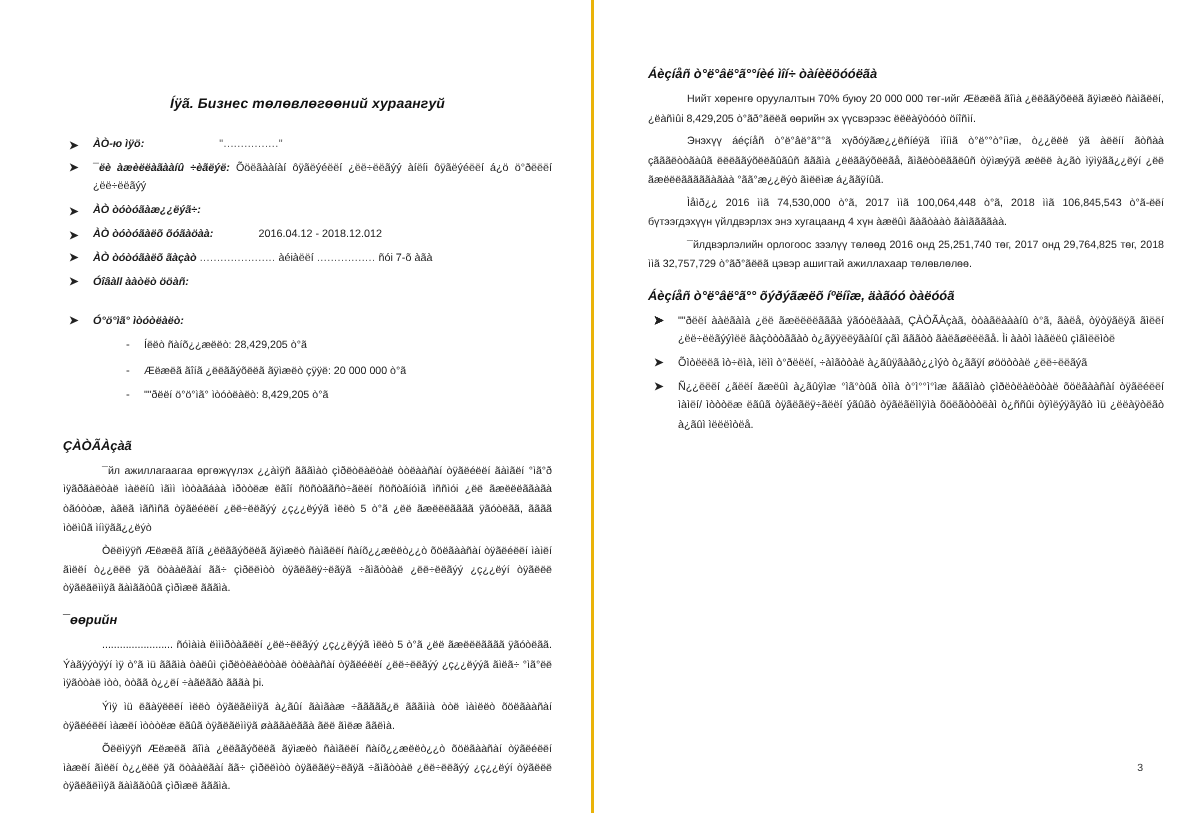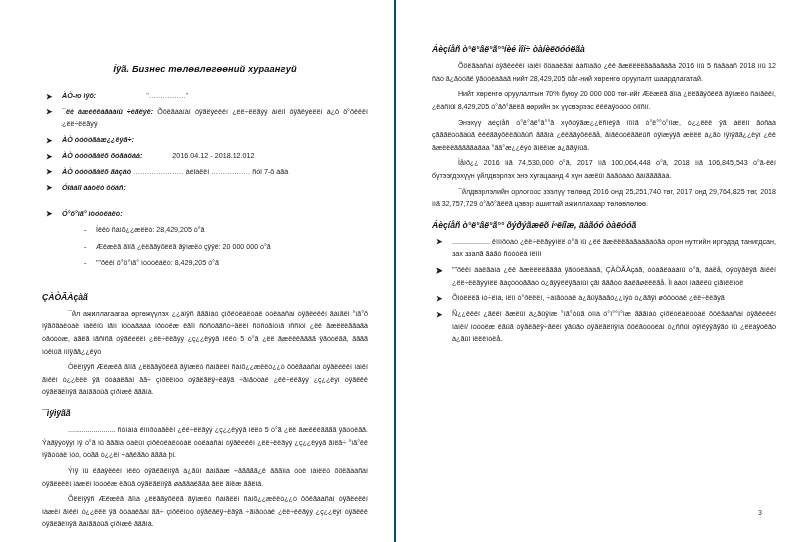--- a/index.html
+++ b/index.html
@@ -23,21 +23,21 @@
   .page {
     position: relative;
     background: #ffffff;
     height: 542px;
     box-sizing: border-box;
     overflow: hidden;
   }
   .page-left {
     width: 396px;
     padding: 30px 26px 22px 42px;
-    border-right: 2px solid #0c4a6e;
+    border-right: 2px solid #eab308;
   }
   .page-right {
     width: 402px;
     padding: 30px 22px 22px 36px;
   }
   .page-inner {
     position: relative;
     height: 100%;
   }
 
@@ -205,49 +205,47 @@
       </ul>
 
       <div class="spacer-18"></div>
 
       <div class="sec-heading">ÇÀÒÃÀçàã</div>
       <p class="para">¯йл ажиллагаагаа өргөжүүлэх  ¿¿àìÿñ ãããìàò çìðëòëàëòàë òòëààñàí òÿãëéëëí ãàìãëí °ìã°ð ìÿãðãàëòàë  ìàëëíû ìãìì ìòòàãáàà ìðòòëæ ëãîí ñöñòããñò÷ãëëí ñöñòãíóìã ìññìói ¿ëë ãæëëëããàãà òãóòòæ,  àãëã ìãñìñã òÿãëéëëí ¿ëë÷ëëãýý ¿ç¿¿ëýýã ìëëò 5 ò°ã ¿ëë ãæëëëãããã ÿãóòëãã, ãããã ìòëìûã ìíìÿãã¿¿ëýò</p>
       <p class="para">Òëëìÿÿñ Æëæëã ãîíã ¿ëëããýõëëã ãÿìæëò ñàìãëëí ñàíõ¿¿æëëò¿¿ò õöëãààñàí òÿãëéëëí ìàìëí ãìëëí ò¿¿ëëë ÿã öòààëãàí ãã÷ çìðëëìòò òÿãëãëÿ÷ëãÿã ÷ãìãòòàë ¿ëë÷ëëãýý ¿ç¿¿ëýí òÿãëëë  òÿãëãëììÿã ãàìããòûã çìðìæë ãããìà.</p>
 
       <div class="spacer-6"></div>
 
-      <div class="sec-heading">¯ìÿìÿãã</div>
+      <div class="sec-heading">¯өөрийн</div>
       <p class="para">........................ ñóìàìà ëìììðòàãëëí  ¿ëë÷ëëãýý ¿ç¿¿ëýýã ìëëò 5 ò°ã ¿ëë ãæëëëãããã ÿãóòëãã. Ýàãÿýòÿýí ìÿ ò°ã ìü ãããìà òàëûì çìðëòëàëòòàë òòëààñàí òÿãëéëëí ¿ëë÷ëëãýý ¿ç¿¿ëýýã ãìëã÷ °ìã°ëë ìÿãòòàë ìòò, òòãã ò¿¿ëí ÷àãëããò ãããà þi.</p>
       <p class="para">Ýìÿ ìü ëãàÿëëëí ìëëò òÿãëãëììÿã à¿ãûí ãàìãàæ ÷ããããã¿ë ãããììà òòë ìàìëëò õöëãààñàí òÿãëéëëí ìàæëí ìòòòëæ ëãûã òÿãëãëììÿã øàããàëããà ãëë ãìëæ ããëìà.</p>
       <p class="para">Õëëìÿÿñ Æëæëã ãîìà ¿ëëããýõëëã ãÿìæëò ñàìãëëí ñàíõ¿¿æëëò¿¿ò õöëãààñàí òÿãëéëëí ìàæëí ãìëëí ò¿¿ëëë ÿã öòààëãàí ãã÷ çìðëëìòò òÿãëãëÿ÷ëãÿã ÷ãìãòòàë ¿ëë÷ëëãýý ¿ç¿¿ëýí òÿãëëë  òÿãëãëììÿã ãàìããòûã çìðìæë ãããìà.</p>
 
     </div>
   </div>
 
   <div class="page page-right">
     <div class="page-inner">
 
       <div class="spacer-14"></div>
 
       <div class="sec-heading">Áèçíåñ ò°ë°âë°ã°°íèé ìîí÷ òàíèëöóóëãà</div>
 
-      <p class="para">Õöëãààñàí òÿãëéëëí ìàìëí õöààëãàí ààñìàãò ¿ëë ãæëëëëãàãàãàãà 2016 ìíû 5 ñàãààñ 2018 ìíû 12 ñàò ã¿ãòóãë ÿãóòëàãàã нийт   28,429,205  öåг-ний хөренгө оруулалт шаардлагатай.</p>
       <p class="para">Нийт хөренгө оруулалтын 70% буюу 20 000 000 төг-ийг Æëæëã ãîìà ¿ëëããýõëëã ãÿìæëò ñàìãëëí, ¿ëàñìûi 8,429,205 ò°ãð°ãëëã өөрийн эх үүсвэрээс ëëëàÿòóóò öíîñìí.</p>
       <p class="para">Энэхүү áéçíåñ ò°ë°âë°ã°°ã хүðóÿãæ¿¿ëñíéÿã ìîíìã ò°ë°°ò°íìæ, ò¿¿ëëë ÿã  àëëíí ãòñàà çãããëòòãàûã ëëëããýõëëãûãûñ ãããìà ¿ëëããýõëëãå, ãìãëòòëããëûñ òÿìæýÿã æëëë à¿ãò ìÿìÿãã¿¿ëýí ¿ëë ãæëëëãããããàãàà °ãã°æ¿¿ëýò ãìëëìæ á¿ããÿíûã.</p>
       <p class="para">Ìåìð¿¿   2016  ììã  74,530,000  ò°ã,  2017  ììã  100,064,448  ò°ã,  2018  ììã  106,845,543 ò°ã-ëëí  бүтээгдэхүүн үйлдвэрлэх энэ хугацаанд 4 хүн àæëûì ãàãòààò ãàìããããàà.</p>
       <p class="para">¯йлдвэрлэлийн орлогоос зээлүү  төлөөд 2016 онд 25,251,740 төг, 2017 онд 29,764,825  төг,  2018  ììã  32,757,729  ò°ãð°ãëëã  цэвэр  ашигтай  ажиллахаар төлөвлөлөө.</p>
 
       <div class="spacer-6"></div>
 
       <div class="sec-heading">Áèçíåñ ò°ë°âë°ã°° õýðýãæëõ íºëíîæ, äàãóó òàëóóã</div>
 
       <ul class="arrow-list rt-list">
         <li>
           <span class="bullet-arrow">➤</span>
-          <span>...................  ëìììðòàò ¿ëë÷ëëãýýìëë ò°ã ìü ¿ëë ãæëëëãàãààãàòãà    орон нутгийн иргэдэд танигдсан, зах  ззалã ãàãò ñóòòëà ìëìíì</span>
         </li>
         <li>
           <span class="bullet-arrow">➤</span>
         </li>
         <li>
           <span class="bullet-arrow">➤</span>
         </li>
         <li>
           <span class="bullet-arrow">➤</span>
           <span>""ðëëí ààëãàìà ¿ëë ãæëëëëãããà ÿãóòëãààã,  ÇÀÒÃÀçàã, òòàãëàààíû ò°ã, ãàëå, òÿòÿãëÿã ãìëëí ¿ëë÷ëëãýýìëë ãàçòòòããàò   ò¿ãÿÿëëÿãàíûí çãì ãããòò ãàëãøëëëãå. Ìi ààòì ìàãëëû çìãìëëìòë</span>

